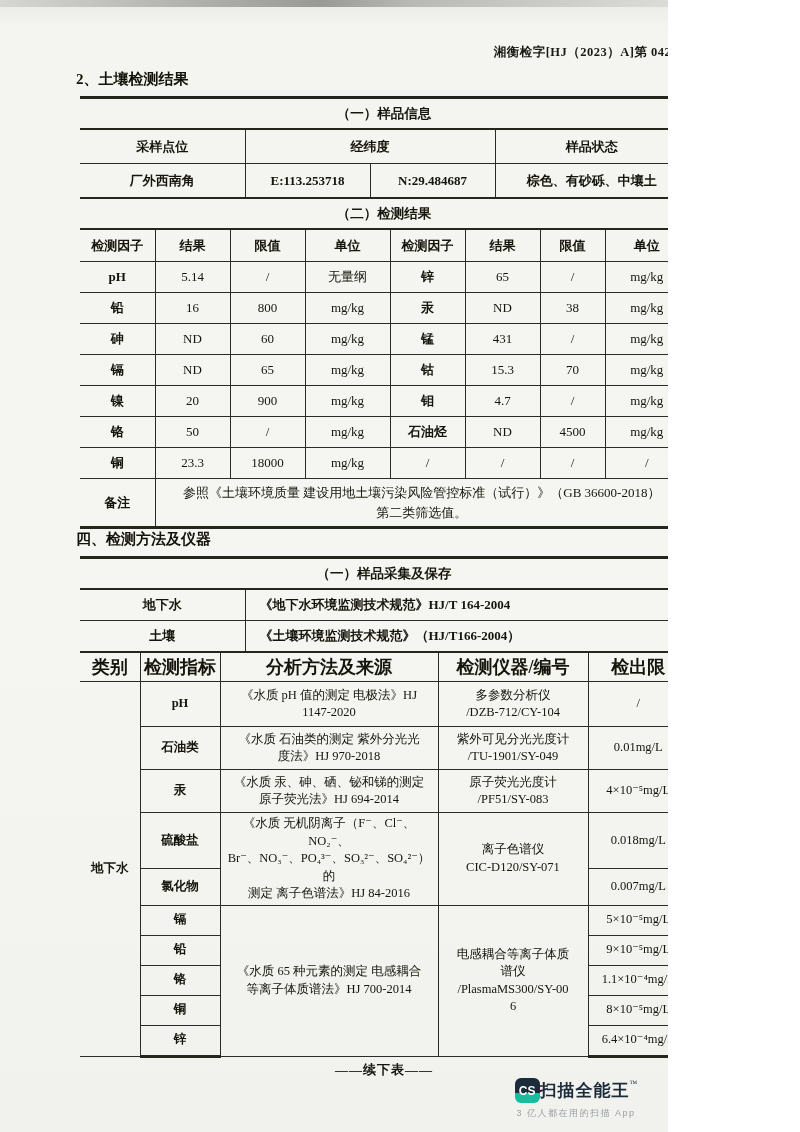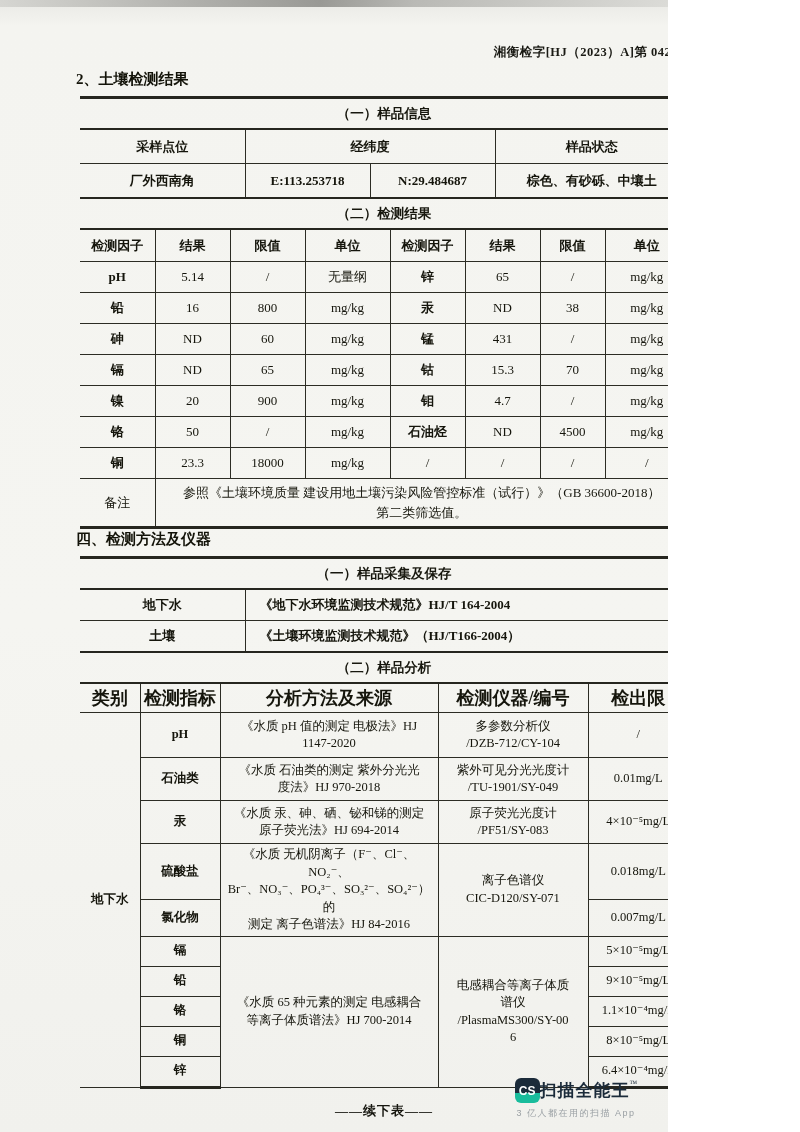--- a/index.html
+++ b/index.html
@@ -38,38 +38,38 @@
   tr > *:first-child{border-left:none;}
   tr > *:last-child{border-right:none;}
   tr.no-top > *{border-top:none;}
   .multiline{white-space:pre-line;line-height:1.45;}
 
   .t-info td,.t-info th{height:29px;}
   .t-results th{height:27px;}
   .t-results td{height:26px;}
   .t-results .note-row td{border-bottom:3px solid #26261f;}
   .note-text{text-align:center;padding:4px 8px;line-height:1.5;font-size:13px;}
-  .note-label{font-weight:normal;}
+  .note-label{font-weight:bold;}
 
   .t-sampling td{height:26px;}
   .t-sampling .val{text-align:left;padding-left:14px;font-weight:bold;font-size:13px;}
   .t-sampling .lbl{font-weight:bold;}
 
   .t-analysis th{height:24px;font-size:18px;}
   .t-analysis td{font-size:12.5px;line-height:1.4;}
   .t-analysis tr.last-row td{border-bottom:3px solid #26261f;}
   .cat-cell{font-weight:bold;font-size:13px;}
   .ind-cell{font-weight:bold;}
   .r-tall td{height:40px;}
   .r-mid td{height:38px;}
   .r-anion1 td{height:40px;}
   .r-anion2 td{height:24px;}
   .r-metal td{height:25px;}
 
-  .continue-note{text-align:center;font-size:13px;font-weight:bold;margin-top:13px;letter-spacing:1px;}
+  .continue-note{text-align:center;font-size:13px;font-weight:bold;margin-top:3px;letter-spacing:1px;}
 
   .cs-watermark{position:absolute;right:12px;bottom:12px;width:160px;text-align:center;}
   .cs-row{display:flex;align-items:center;justify-content:center;gap:0;}
   .cs-badge{width:25px;height:25px;border-radius:6px;
     display:flex;align-items:center;justify-content:center;
     font-family:"Liberation Sans","DejaVu Sans",sans-serif;
     font-weight:bold;font-size:12px;color:#ffffff;
     background:linear-gradient(180deg,#1b2b3a 0%,#1b2b3a 58%,#19bc9c 58%,#19bc9c 100%);}
   .cs-brand{font-family:"Liberation Sans","DejaVu Sans",sans-serif;
     font-size:17px;font-weight:bold;color:#1b2b3a;letter-spacing:1px;}
@@ -239,21 +239,20 @@
         <td class="lbl">地下水</td>
         <td class="val">《地下水环境监测技术规范》HJ/T 164-2004</td>
       </tr>
       <tr>
         <td class="lbl" style="border-bottom:2px solid #26261f">土壤</td>
         <td class="val" style="border-bottom:2px solid #26261f">《土壤环境监测技术规范》（HJ/T166-2004）</td>
       </tr>
     </tbody>
       </table>
 
-    <div class="caption cap-bottom">（二）样品分析</div>
 
     <table class="t-analysis">
       <colgroup>
           <col style="width:60px">
           <col style="width:80px">
           <col style="width:218px">
           <col style="width:150px">
           <col style="width:100px">
         </colgroup>
       <tbody>

